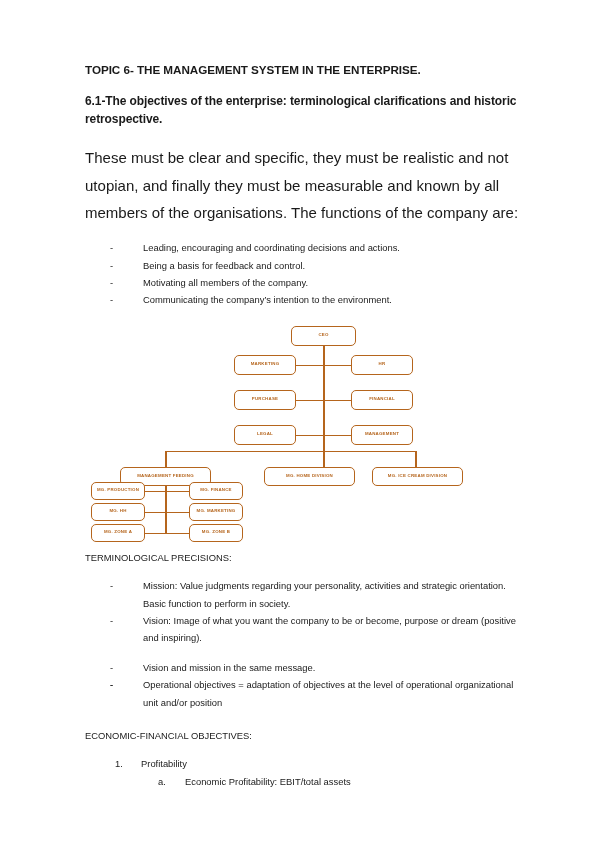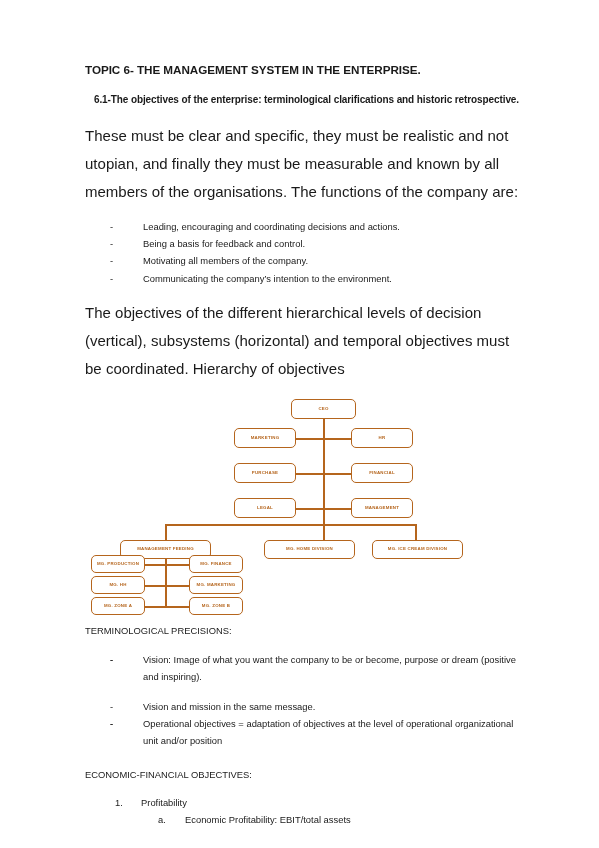--- a/index.html
+++ b/index.html
@@ -24,26 +24,25 @@
   }
 
   h1.doc-title {
     font-size: 11.7px;
     font-weight: bold;
     letter-spacing: -0.05px;
     margin: 0 0 14px 0;
     line-height: 1.35;
   }
   h2.doc-subtitle {
-    font-size: 10px;
+    font-size: 12px;
     font-weight: bold;
     margin: 0 0 15px 0;
     line-height: 1.55;
     letter-spacing: -0.1px;
-    text-align: right;
   }
   p.body-text {
     font-size: 15px;
     line-height: 1.85;
     margin: 0 0 12px 0;
     letter-spacing: 0.01px;
   }
   p.plain-head {
     font-size: 9.4px;
     line-height: 1.85;
@@ -143,21 +142,20 @@
 
   <p class="body-text">These must be clear and specific, they must be realistic and not utopian, and finally they must be measurable and known by all members of the organisations. The functions of the company are:</p>
 
   <ul class="dash-list">
     <li><span class="dash">-</span><span>Leading, encouraging and coordinating decisions and actions.</span></li>
     <li><span class="dash">-</span><span>Being a basis for feedback and control.</span></li>
     <li><span class="dash">-</span><span>Motivating all members of the company.</span></li>
     <li><span class="dash">-</span><span>Communicating the company’s intention to the environment.</span></li>
   </ul>
 
-  <p class="body-text">The objectives of the different hierarchical levels of decision (vertical), subsystems (horizontal) and temporal objectives must be coordinated. Hierarchy of objectives</p>
 
   <div class="orgchart">
 
     <div class="conn" style="left:243px; top:24px;  width:1.6px; height:107px;"></div>
     <div class="conn" style="left:216px; top:44px;  width:55px;  height:1.6px;"></div>
     <div class="conn" style="left:216px; top:79px;  width:55px;  height:1.6px;"></div>
     <div class="conn" style="left:216px; top:114px; width:55px;  height:1.6px;"></div>
 
     <div class="conn" style="left:85px;  top:130px; width:251px; height:1.6px;"></div>
     <div class="conn" style="left:85px;  top:130px; width:1.6px; height:16px;"></div>
@@ -190,21 +188,21 @@
     <div class="node" style="left:11px;  top:182px; width:54px; height:18px;">MG. HH</div>
     <div class="node" style="left:109px; top:182px; width:54px; height:18px;">MG. MARKETING</div>
 
     <div class="node" style="left:11px;  top:203px; width:54px; height:18px;">MG. ZONE A</div>
     <div class="node" style="left:109px; top:203px; width:54px; height:18px;">MG. ZONE B</div>
   </div>
 
   <p class="plain-head" style="margin-top:16px;">TERMINOLOGICAL PRECISIONS:</p>
 
   <ul class="dash-list">
-    <li><span class="dash">-</span></li>
+    <li><span class="dash">-</span><span>Mission: Value judgments regarding your personality, activities and strategic orientation. Basic function to perform in society.</span></li>
     <li><span class="dash">-</span><span>Vision: Image of what you want the company to be or become, purpose or dream (positive and inspiring).</span></li>
   </ul>
 
 
   <ul class="dash-list">
     <li><span class="dash">-</span><span>Vision and mission in the same message.</span></li>
     <li><span class="dash">-</span></li>
     <li><span class="dash">-</span><span>Operational objectives = adaptation of objectives at the level of operational organizational unit and/or position</span></li>
   </ul>
 

